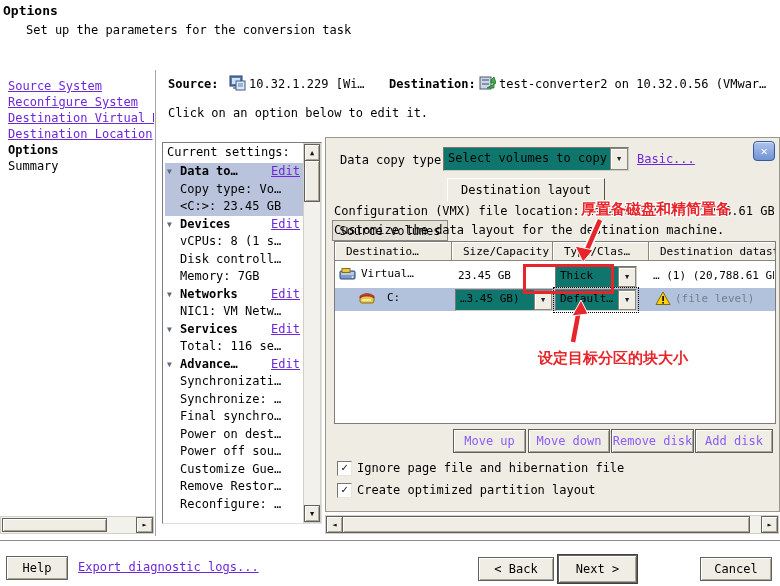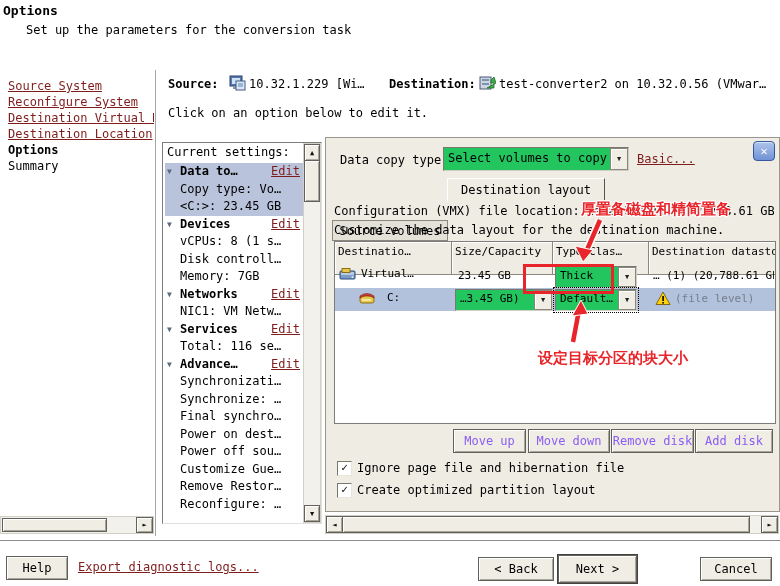--- a/index.html
+++ b/index.html
@@ -2,27 +2,27 @@
 <html><head>
 <meta charset="utf-8">
 <style>
   html,body{margin:0;padding:0;background:#d8d8d8;}
   #window{position:relative;width:780px;height:586px;background:#fff;overflow:hidden;
     font-family:"DejaVu Sans Mono","Liberation Mono",monospace;font-size:12px;color:#000;
     border-bottom:2px solid #3c3c3c;}
   .abs{position:absolute;}
   .bold{font-weight:bold;}
   .nowrap{white-space:nowrap;overflow:hidden;}
-  a.lnk{color:#7f1d1d;text-decoration:underline;cursor:pointer;}
+  a.lnk{color:#6d28d9;text-decoration:underline;cursor:pointer;}
   
   .b3{background:#efede4;border:1px solid #62605a;box-shadow:inset 1px 1px 0 #ffffff,inset -1px -1px 0 #a8a69a;
       display:flex;align-items:center;justify-content:center;font-family:inherit;font-size:12px;}
   .b3.disabled{color:#8b5cf6;}
   
-  .combo{position:absolute;background:#22c55e;border:1px solid;border-color:#7a786e #cfcdc3 #cfcdc3 #7a786e;display:flex;}
+  .combo{position:absolute;background:#0f766e;border:1px solid;border-color:#7a786e #cfcdc3 #cfcdc3 #7a786e;display:flex;}
   .combo .ct{flex:1;padding:2px 1px 0 4px;overflow:hidden;white-space:nowrap;font-size:11px;}
   .combo .cbtn{width:16px;background:#efede4;border:1px solid #8a887c;box-shadow:inset 1px 1px 0 #fff;
       display:flex;align-items:center;justify-content:center;font-size:7px;color:#222;}
   
   .track{background:#f2f1ec;border:1px solid #d2d0c6;}
   .sbtn{position:absolute;background:#efede4;border:1px solid #62605a;box-shadow:inset 1px 1px 0 #fff,inset -1px -1px 0 #a8a69a;
       display:flex;align-items:center;justify-content:center;font-size:7px;color:#111;}
   .thumb{position:absolute;background:#efede4;border:1px solid #62605a;box-shadow:inset 1px 1px 0 #fff,inset -1px -1px 0 #a8a69a;}
   
   #tree{background:#fff;border:1px solid;border-color:#7c7c7c #e0e0e0 #e0e0e0 #7c7c7c;}
@@ -31,22 +31,22 @@
   .trow .sp{flex:1;}
   .trow.sel{background:#b9c4dc;}
   .trow .edit{margin-right:3px;}
   .trow.child{padding-left:15px;}
   
   .tab{position:absolute;display:flex;align-items:center;justify-content:center;font-size:12px;}
   .tab.inactive{background:#e4e2d8;border:1px solid #8a887c;height:19px;margin-top:40px;}
   .tab.active{background:#eeece3;border:1px solid;border-color:#ffffff #55534c #eeece3 #ffffff;height:22px;z-index:3;}
   
   #vtable{background:#fff;border:1px solid #7c7c7c;font-size:11px;}
-  .th{position:absolute;top:0;height:33px;background:#eeece3;border-right:1px solid #8a887c;border-bottom:1px solid #8a887c;
-      box-shadow:inset 1px 1px 0 #fff;line-height:20px;padding-left:3px;white-space:nowrap;overflow:hidden;box-sizing:border-box;}
+  .th{position:absolute;top:0;height:19px;background:#eeece3;border-right:1px solid #8a887c;border-bottom:1px solid #8a887c;
+      box-shadow:inset 1px 1px 0 #fff;line-height:20px;padding-left:11px;white-space:nowrap;overflow:hidden;box-sizing:border-box;}
   .cell{position:absolute;white-space:nowrap;overflow:hidden;}
   .rowsel{position:absolute;background:#b3c2dc;}
   
   .redtxt{position:absolute;color:#e8252a;font-weight:bold;font-size:15px;font-family:"DejaVu Sans","Liberation Sans",sans-serif;
       text-shadow:-1px 0 #fff,1px 0 #fff,0 -1px #fff,0 1px #fff,1px 1px #fff,-1px -1px #fff,1px -1px #fff,-1px 1px #fff;z-index:60;white-space:nowrap;}
   .redbox{position:absolute;border:3px solid #e8252a;z-index:55;}
   .checkrow .box{position:absolute;width:13px;height:13px;background:#fff;border:1px solid;border-color:#7a786e #e9e7dd #e9e7dd #7a786e;
       font-size:11px;font-weight:bold;line-height:12px;text-align:center;}
   .closebtn{background:linear-gradient(#aec4ec,#6f93d6);border:1px solid #35589e;border-radius:4px;color:#fff;font-weight:bold;
       font-size:12px;display:flex;align-items:center;justify-content:center;box-shadow:inset 0 1px 0 #d6e4fa;}

